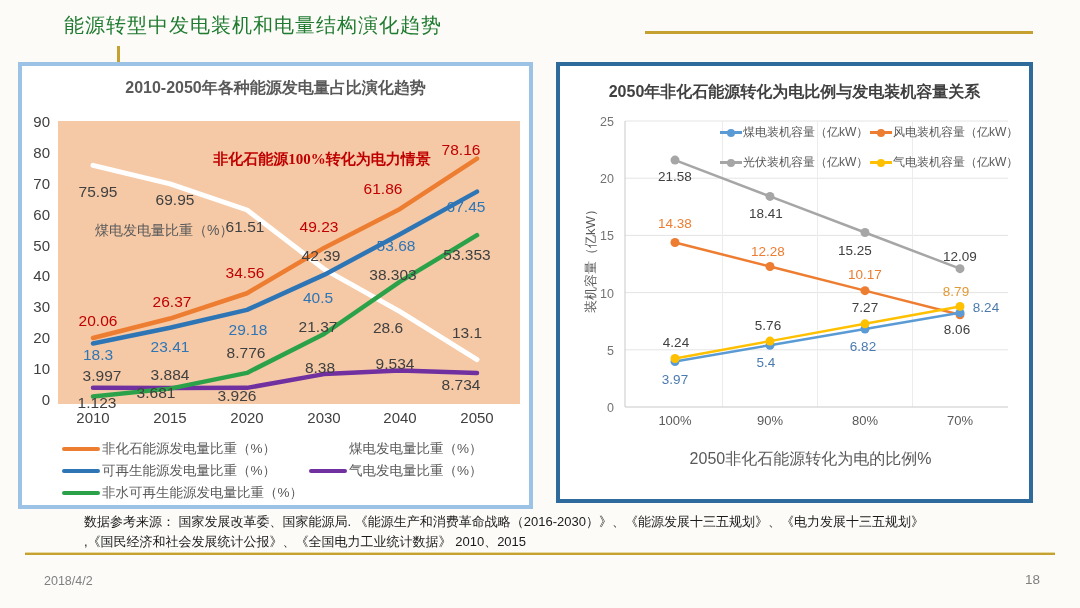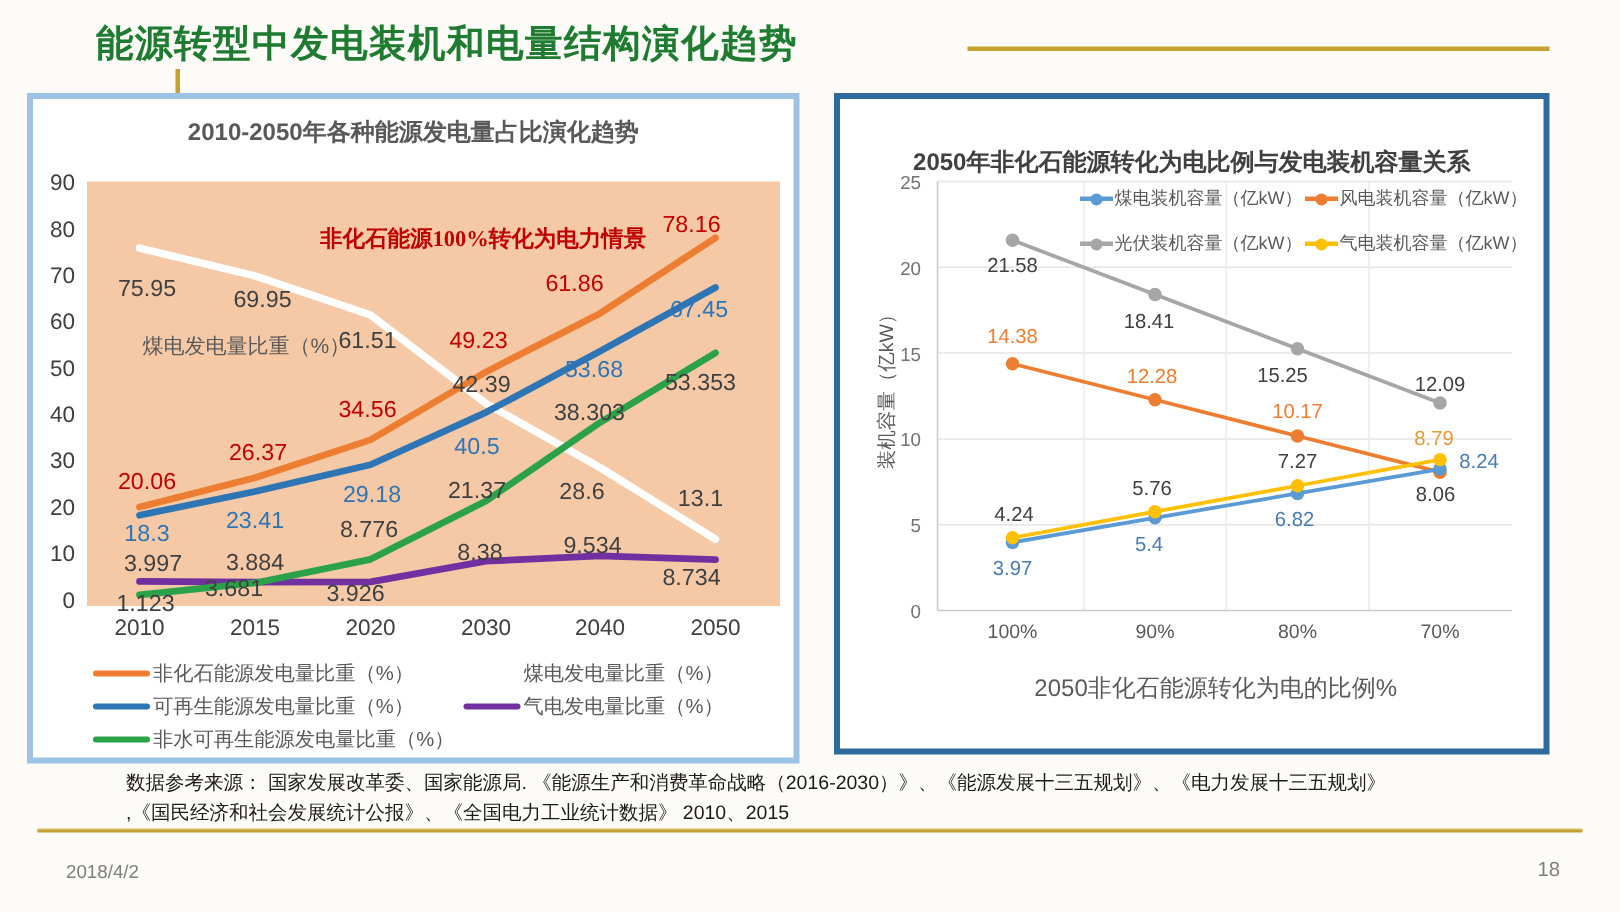--- a/index.html
+++ b/index.html
@@ -1,29 +1,29 @@
 <!DOCTYPE html>
 <html><head>
 <meta charset="utf-8">
 <style>
   * { margin:0; padding:0; box-sizing:border-box; }
   html,body { width:1080px; height:608px; }
   body { font-family:"Liberation Sans","DejaVu Sans",sans-serif; background:#FCFBF8; position:relative; overflow:hidden; }
   .slide { position:absolute; inset:0; }
 
-  .slide-title { position:absolute; left:64px; top:12px; font-size:25px; font-weight:bold; color:#1E7B2F; letter-spacing:1px; white-space:nowrap; }
+  .slide-title { position:absolute; left:64px; top:12px; font-size:20px; font-weight:normal; color:#1E7B2F; letter-spacing:1px; white-space:nowrap; }
   .title-rule { position:absolute; left:645px; top:31px; width:388px; height:3px; background:#C5A132; }
   .title-tick { position:absolute; left:117px; top:46px; width:3px; height:16px; background:#C5A132; }
 
   .chart-box { position:absolute; background:#FFFFFF; }
   .left-box  { left:18px;  top:62px; width:515px; height:447px; border:4px solid #9CC3E6; }
   .right-box { left:556px; top:62px; width:477px; height:441px; border:4px solid #2E6B9C; }
 
   .chart-title { position:absolute; left:0; right:0; top:12px; text-align:center; font-size:16px; color:#595959; white-space:nowrap;font-weight:bold; }
-  .right-box .chart-title { top:32px; color:#404040; font-weight:600; }
+  .right-box .chart-title { top:16px; color:#404040; font-weight:600; }
 
   .chart-svg { position:absolute; left:0; top:0; }
 
   .annotation { position:absolute; left:150px; top:84px; width:300px; text-align:center; font-size:15px; font-weight:bold; color:#C00000; white-space:nowrap;font-family:Liberation Serif, serif; }
   .inner-label { position:absolute; left:73px; top:156px; font-size:14px; color:#595959; white-space:nowrap; }
 
   .legend-left { position:absolute; left:40px; top:373px; display:grid; grid-template-columns:247px auto; row-gap:2px; font-size:13.5px; color:#595959; }
   .lg-item { display:flex; align-items:center; height:20px; white-space:nowrap; }
   .lg-line { display:inline-block; width:38px; height:4.5px; border-radius:2px; margin-right:2px; flex:0 0 auto; }
 

